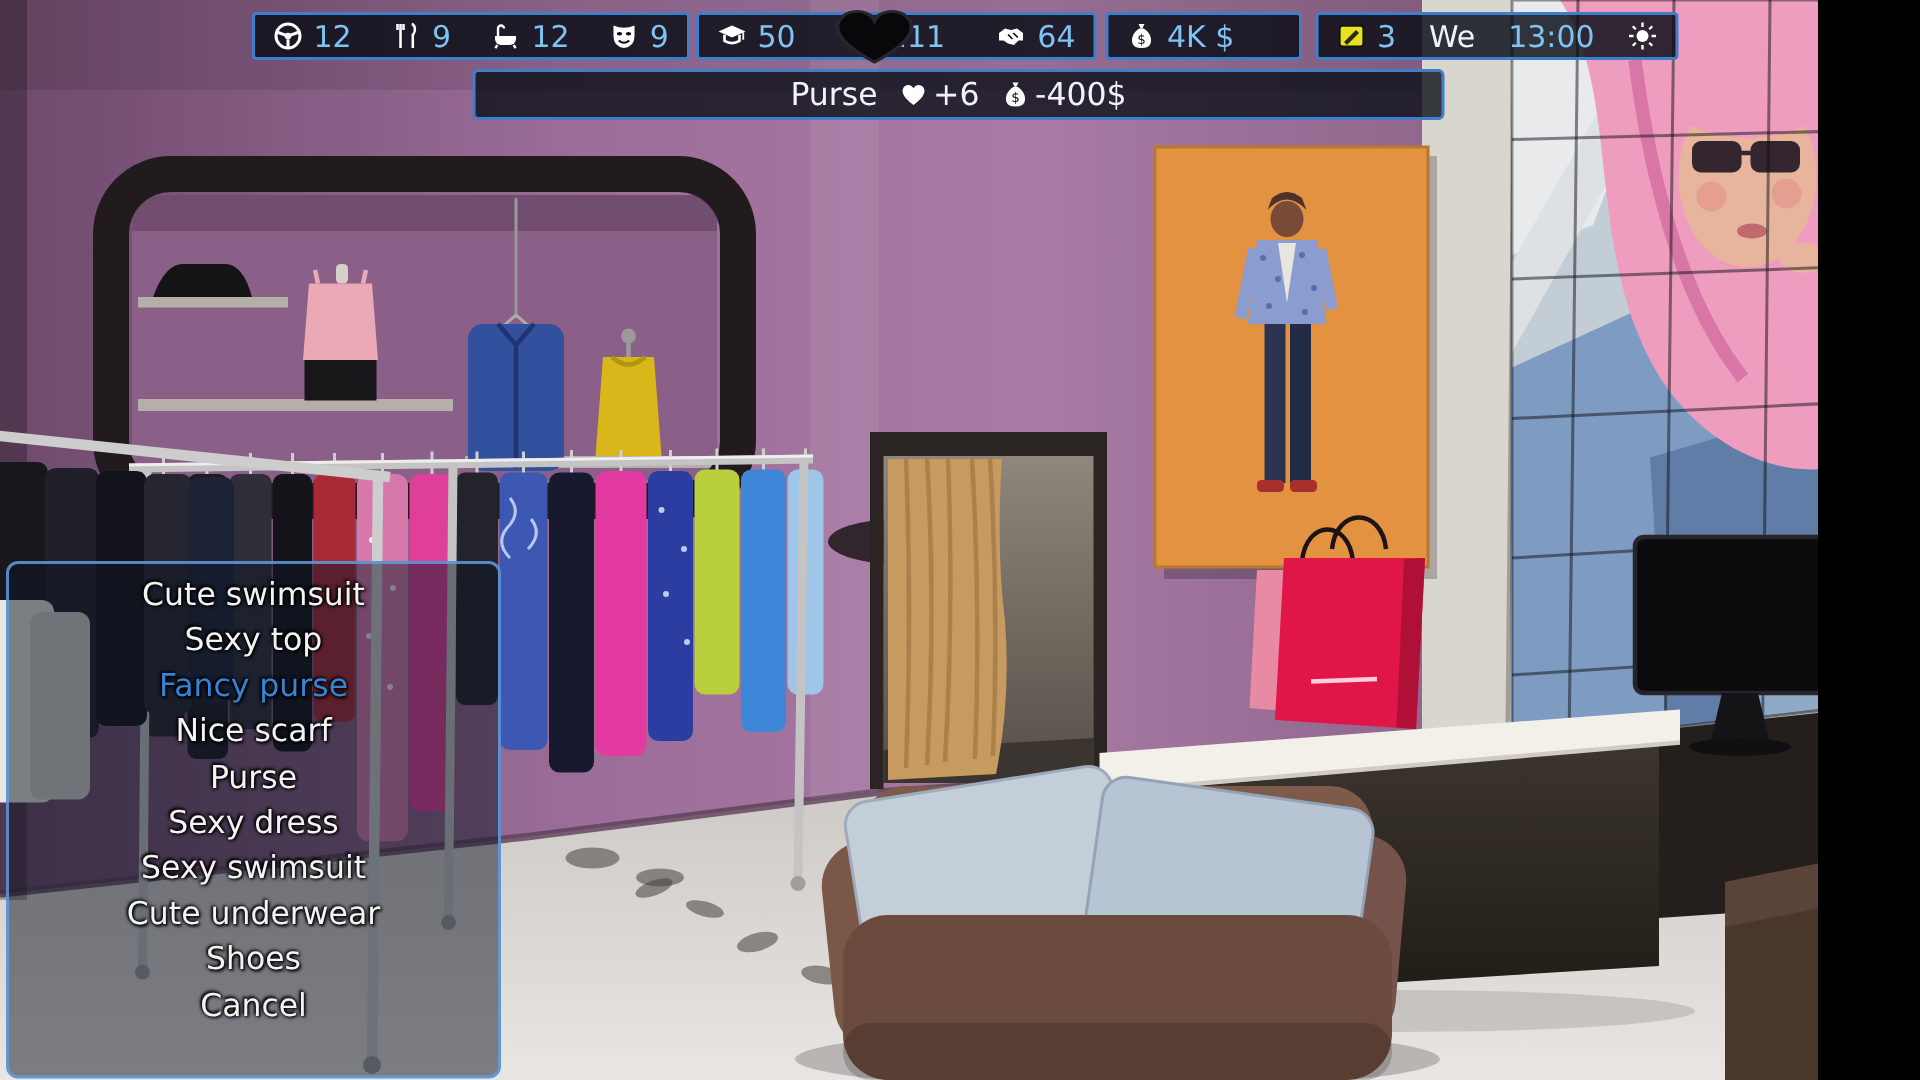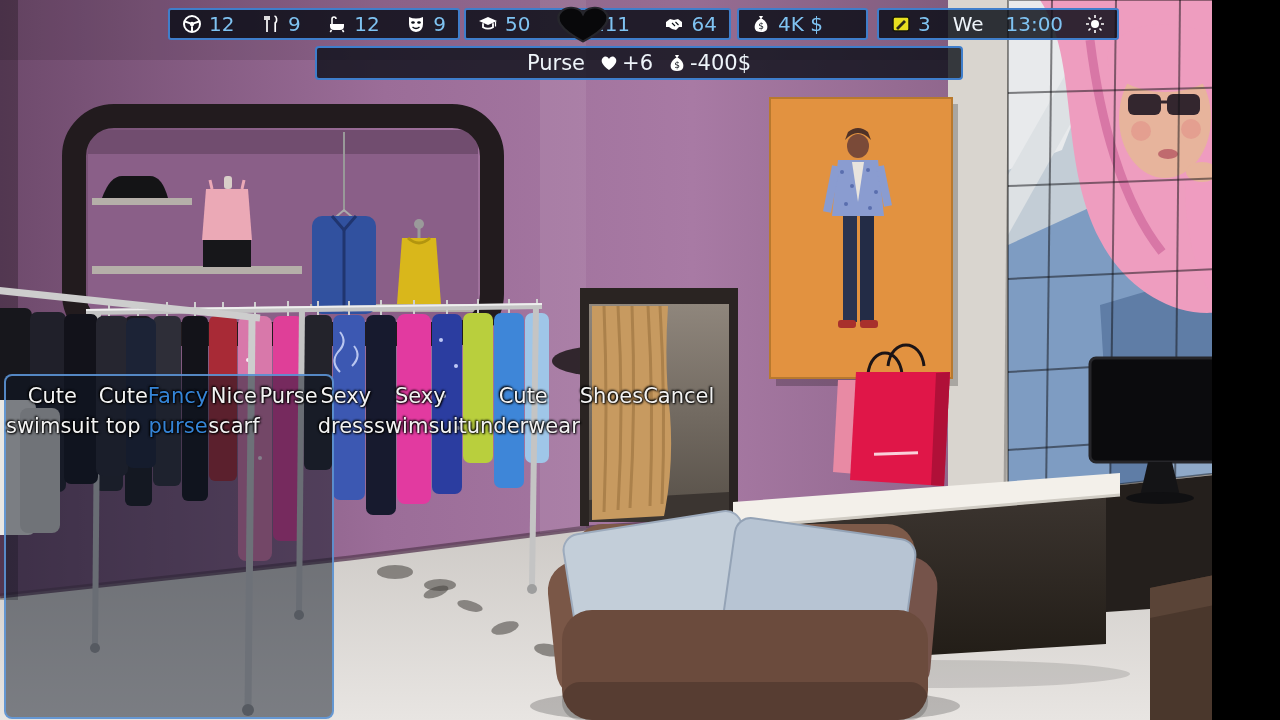--- a/index.html
+++ b/index.html
@@ -22,21 +22,21 @@
 
   #banner{position:absolute;left:315px;top:46px;width:648px;height:34px;box-sizing:border-box;
     background:rgba(7,11,19,.78);border:2px solid var(--accent,#3f7ecb);border-radius:4px;
     display:flex;align-items:center;justify-content:center;gap:14px;
     color:var(--banner_text,#eef4fa);font-size:21px;z-index:10;}
   .bgroup{display:inline-flex;align-items:center;gap:3px;}
 
   
   #menu{position:absolute;left:4px;top:374px;width:330px;height:345px;box-sizing:border-box;
     background:rgba(14,22,36,.5);border:2px solid rgba(96,156,224,.85);border-radius:8px;
-    padding:5px 0;z-index:20;display:flex;}
+    padding:5px 0;z-index:20;display:flex;flex-direction:column;}
   .menu-item{height:30.4px;line-height:30px;text-align:center;font-size:21px;
     color:var(--menu_text,#f3f3f3);cursor:pointer;
     text-shadow:0 0 3px #000,1px 1px 2px #000,-1px -1px 2px #000;}
   .menu-item.selected{color:var(--selected_item,#3584d6);}
 </style>
 </head>
 <body>
 
 <div id="stage">
 
@@ -422,21 +422,21 @@
             <path d="M8.5 5 C4 8 3 12 4 15 q1 3 6 3 q5 0 6 -3 c1 -3 0 -7 -4.5 -10 z" fill="#fff"></path>
             <text x="10" y="15.2" font-size="9" text-anchor="middle" fill="#0a0e16" font-family="DejaVu Sans, sans-serif">$</text>
           </svg>
         </span>
       <span>-400$</span>
     </span>
   </div>
 
   <div id="menu">
       <div class="menu-item">Cute swimsuit</div>
-      <div class="menu-item">Cute top</div>
+      <div class="menu-item">Sexy top</div>
       <div class="menu-item selected">Fancy purse</div>
       <div class="menu-item">Nice scarf</div>
       <div class="menu-item">Purse</div>
       <div class="menu-item">Sexy dress</div>
       <div class="menu-item">Sexy swimsuit</div>
       <div class="menu-item">Cute underwear</div>
       <div class="menu-item">Shoes</div>
       <div class="menu-item">Cancel</div>
     </div>
 

